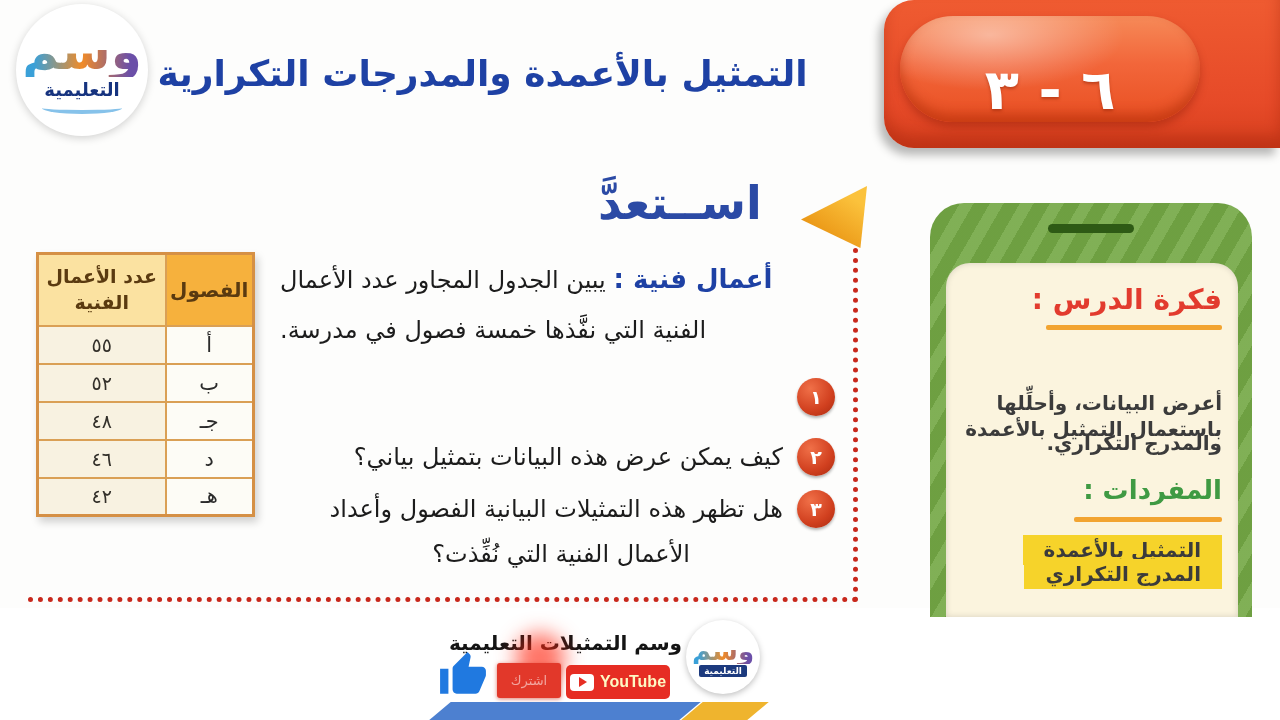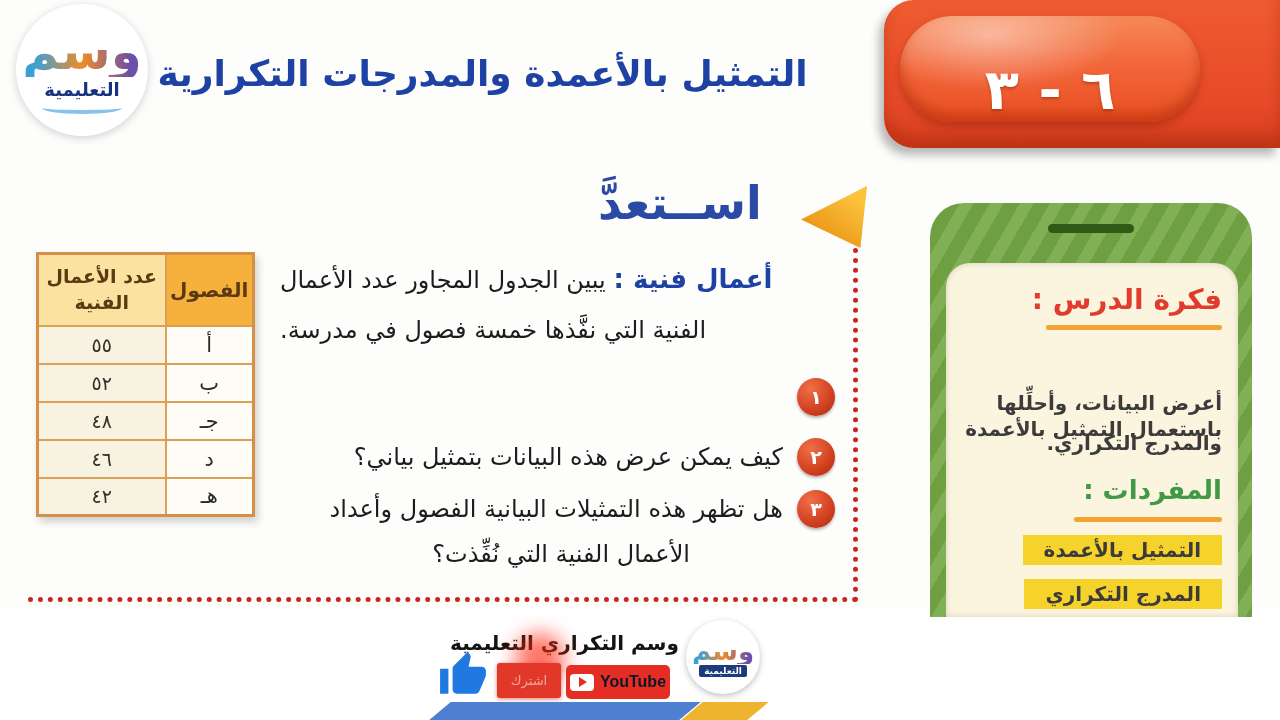--- a/index.html
+++ b/index.html
@@ -79,21 +79,21 @@
   .phone-card { position:absolute; left:16px; top:60px; width:292px; height:354px;
     border-radius:24px 24px 0 0; background:#fbf4de; box-shadow:0 0 6px rgba(0,0,0,.15) inset; }
   .idea-label { position:absolute; right:16px; top:20px; font-size:28px; font-weight:bold; color:#e23b2e; }
   .underline-1 { position:absolute; right:16px; top:62px; width:176px; height:5px; background:#f2a431; border-radius:2px; }
   .idea-line { position:absolute; right:16px; font-size:20px; font-weight:bold; color:#3b3b3b; white-space:nowrap; }
   .il1 { top:80px;margin-top:48px; } .il2 { top:124px;margin-top:30px; } .il3 { top:168px; }
   .vocab-label { position:absolute; right:16px; top:212px; font-size:26px; font-weight:bold; color:#3f9a43; }
   .underline-2 { position:absolute; right:16px; top:254px; width:148px; height:5px; background:#f2a431; border-radius:2px; }
   .vocab-term { position:absolute; right:16px; background:#f6d32a; color:#3b3b3b;
     font-size:20px; font-weight:bold; padding:3px 21px; white-space:nowrap; }
-  .vt1 { top:272px; } .vt2 { top:316px; }
+  .vt1 { top:272px; } .vt2 { top:296px; }
 
   
   .footer { position:absolute; left:0; top:617px; width:1280px; height:103px; background:#fff; z-index:5; }
   .channel-name { position:absolute; left:450px; top:14px; width:232px; text-align:left;
     font-size:20px; font-weight:bold; color:#141414; white-space:nowrap; direction:rtl; }
   .footer-logo { position:absolute; left:686px; top:3px; width:74px; height:74px; background:#fff;
     border-radius:50%; box-shadow:0 2px 6px rgba(0,0,0,.25);
     display:flex; flex-direction:column; align-items:center; justify-content:center; }
   .footer-logo .brand-word { font-size:26px; }
   .footer-logo-sub { font-size:9px; font-weight:bold; color:#fff; background:#1c3a7e;
@@ -105,21 +105,21 @@
     background:#e2382a; border-radius:3px; box-shadow:0 1px 4px rgba(200,40,20,.6);
     display:flex; align-items:center; justify-content:center;
     color:rgba(255,255,255,.55); font-size:13px; cursor:pointer; }
   .yt-btn { position:absolute; left:566px; top:48px; width:104px; height:34px; background:#e62d23;
     border-radius:5px; direction:ltr; display:flex; align-items:center; justify-content:center;
     gap:6px; cursor:pointer; }
   .yt-play { width:24px; height:17px; background:#fff; border-radius:4px;
     display:flex; align-items:center; justify-content:center; }
   .yt-play::after { content:""; border-left:8px solid #e62d23; border-top:5px solid transparent;
     border-bottom:5px solid transparent; margin-left:2px; }
-  .yt-label { color:#0f172a; font-size:16px; font-weight:bold; font-family:"Liberation Sans", sans-serif; }
+  .yt-label { color:#fef9c3; font-size:16px; font-weight:bold; font-family:"Liberation Sans", sans-serif; }
   .banner-blue { position:absolute; left:440px; top:85px; width:250px; height:18px;
     background:#4d80d0; transform:skewX(-50deg); }
   .banner-yellow { position:absolute; left:692px; top:85px; width:66px; height:18px;
     background:#efb42e; transform:skewX(-50deg); }
 </style>
 </head>
 <body>
 
 <div class="canvas">
 
@@ -204,21 +204,21 @@
       <div class="idea-line il2">باستعمال التمثيل بالأعمدة</div>
       <div class="idea-line il3">والمدرج التكراري.</div>
       <div class="vocab-label">المفردات :</div>
       <div class="underline-2"></div>
       <div class="vocab-term vt1">التمثيل بالأعمدة</div>
       <div class="vocab-term vt2">المدرج التكراري</div>
     </div>
   </div>
 
   <div class="footer">
-    <div class="channel-name">وسم التكراري التعليمية</div>
+    <div class="channel-name">وسم التمثيلات التعليمية</div>
 
     <div class="footer-logo">
       <div class="brand-word">وسم</div>
       <div class="footer-logo-sub">التعليمية</div>
     </div>
 
     <svg class="like" viewBox="0 0 24 24">
       <path fill="currentColor" d="M1 21h4V9H1v12zM23 10c0-1.1-.9-2-2-2h-6.31l.95-4.57.03-.32c0-.41-.17-.79-.44-1.06L14.17 1 7.59 7.59C7.22 7.95 7 8.45 7 9v10c0 1.1.9 2 2 2h9c.83 0 1.54-.5 1.84-1.22l3.02-7.05c.09-.23.14-.47.14-.73v-2z"></path>
     </svg>
 

